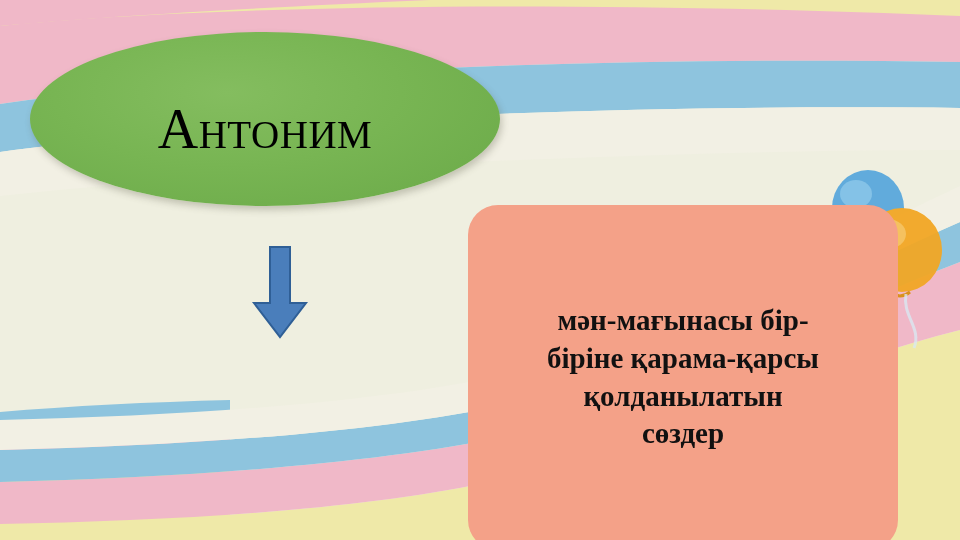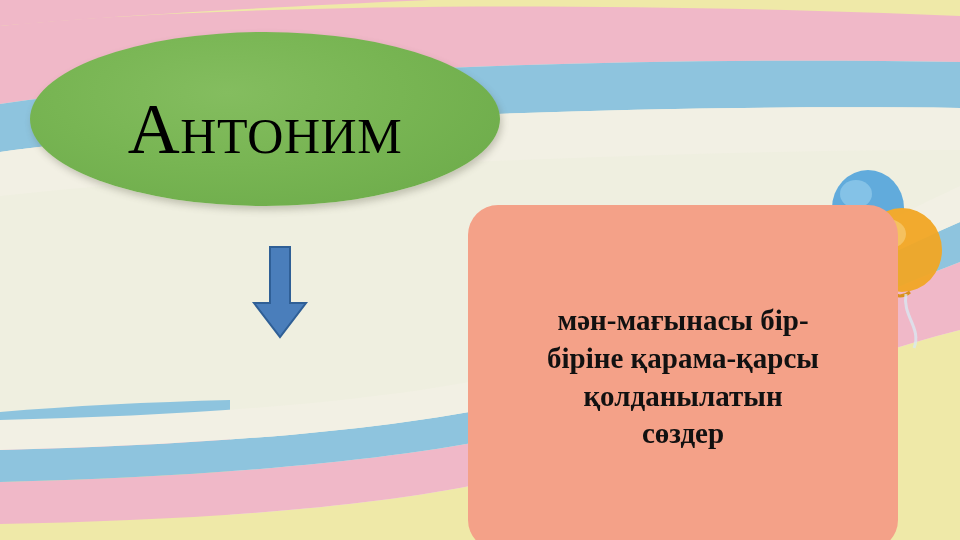--- a/index.html
+++ b/index.html
@@ -44,21 +44,21 @@
     height: 174px;
     border-radius: 50%;
     background: radial-gradient(ellipse at 42% 35%, #84bd5f 0%, #78b553 45%, #6aa948 100%);
     box-shadow: 2px 4px 7px rgba(90,90,70,0.30);
     display: flex;
     align-items: center;
     justify-content: center;
   }
   .title-text {
     font-family: "Liberation Serif", "DejaVu Serif", serif;
-    font-size: 72px;
+    font-size: 56px;
     font-weight: 400;
     font-variant: small-caps;
     color: #000000;
     letter-spacing: 0.5px;
     line-height: 1;
     margin-top: 20px;
     white-space: nowrap;
   }
 
   

